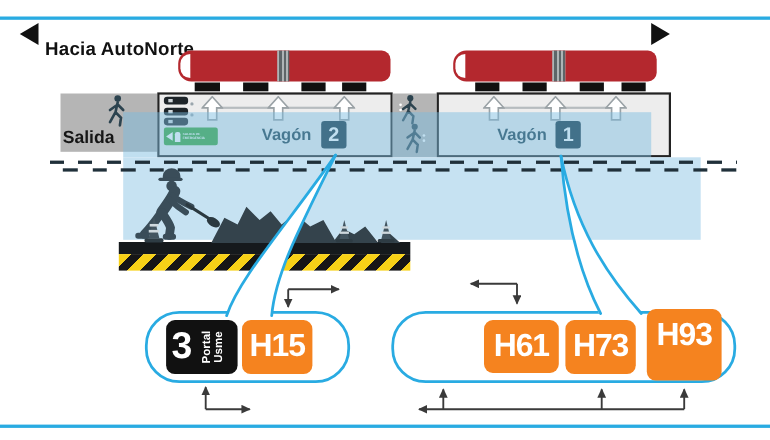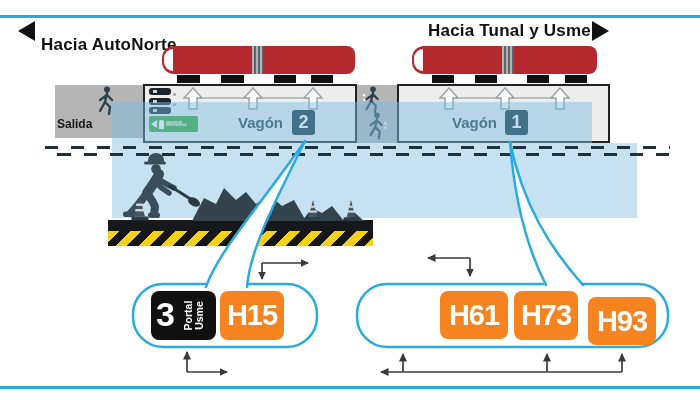--- a/index.html
+++ b/index.html
@@ -34,21 +34,21 @@
   .turnstile span{position:absolute;left:4px;top:2px;width:4px;height:3px;background:#cfd6da;}
   .tdot{width:3px;height:3px;border-radius:50%;background:#9aa6ad;}
 
   .exit-sign{width:49px;height:16px;background:#35a437;border-radius:2px;display:flex;
              align-items:center;padding:0 2px;box-sizing:border-box;gap:2px;}
   .exit-arrow{width:0;height:0;border-top:4px solid transparent;border-bottom:4px solid transparent;
               border-right:6px solid #fff;}
   .exit-man{width:5px;height:9px;background:#fff;border-radius:2px 2px 0 0;}
   .exit-txt{font-size:3px;line-height:3.5px;color:#fff;font-weight:bold;width:26px;overflow:hidden;}
 
-  .salida-label{font-weight:bold;font-size:12px;color:#161616;}
+  .salida-label{font-weight:bold;font-size:16px;color:#161616;}
 
   
   .blue-overlay{background:rgba(124,188,223,0.48);}
   .blue-solid{background:#c6e2f2;}
   .dash-row{height:3px;background:repeating-linear-gradient(90deg,#20303a 0 13px,transparent 13px 26px);}
 
   
   .ground-bar{background:#15191c;}
   .hazard{background:repeating-linear-gradient(135deg,#f7d117 0 8px,#161616 8px 16px);}
 
@@ -71,21 +71,20 @@
 </head>
 <body>
 
 <div id="stage">
 
   <div class="abs rule" style="top:15px"></div>
   <div class="abs rule" style="top:386px"></div>
 
   <div class="abs tri-left" style="left:18px;top:21px"></div>
   <div class="abs dir-label" style="left:41px;top:35px">Hacia AutoNorte</div>
-  <div class="abs dir-label" style="left:428px;top:21px">Hacia Tunal y Usme</div>
   <div class="abs tri-right" style="left:592px;top:21px"></div>
 
   <div class="abs bus" style="left:162px;top:46px;width:193px">
     <div class="abs bus-nose" style="left:2px;top:3px"></div>
     <div class="abs accordion" style="left:90px;top:0;width:11px"></div>
   </div>
   <div class="abs bus-bar" style="left:177px;top:75px;width:23px"></div>
   <div class="abs bus-bar" style="left:221px;top:75px;width:23px"></div>
   <div class="abs bus-bar" style="left:274px;top:75px;width:22px"></div>
   <div class="abs bus-bar" style="left:311px;top:75px;width:22px"></div>
@@ -232,21 +231,21 @@
   <div class="abs z30 badge badge-black" style="left:151px;top:291px;width:65px;height:49px">
     <span class="trunk-num">3</span>
     <span class="trunk-name">
       <span><span>Portal</span><br>
       <span>Usme</span></span>
     </span>
   </div>
   <div class="abs z30 badge badge-orange" style="left:220px;top:291px;width:64px;height:49px">H15</div>
   <div class="abs z30 badge badge-orange" style="left:440px;top:291px;width:68px;height:48px">H61</div>
   <div class="abs z30 badge badge-orange" style="left:514px;top:291px;width:64px;height:49px">H73</div>
-  <div class="abs z30 badge badge-orange" style="left:588px;top:297px;width:68px;height:48px">H93</div>
+  <div class="abs z30 badge badge-orange" style="left:588px;top:281px;width:68px;height:65px">H93</div>
 
   <svg class="abs z40" style="left:0;top:0" width="700" height="400" viewBox="0 0 700 400">
     <defs>
       <marker id="ah" markerUnits="userSpaceOnUse" markerWidth="10" markerHeight="9" refX="7.5" refY="4" orient="auto">
         <path d="M0,0 L8.5,4 L0,8 Z" fill="#3a3a3a"></path>
       </marker>
     </defs>
     <g stroke="#3a3a3a" stroke-width="1.7" fill="none">
 
       <path d="M262,263 H308" marker-end="url(#ah)"></path>

